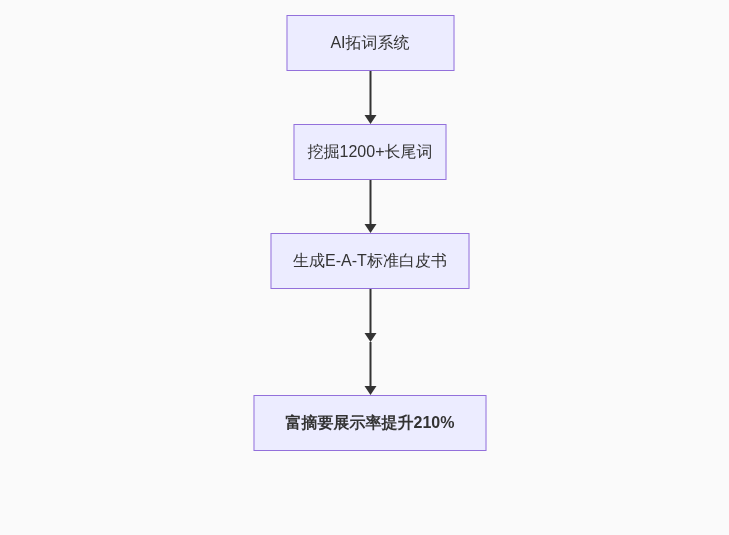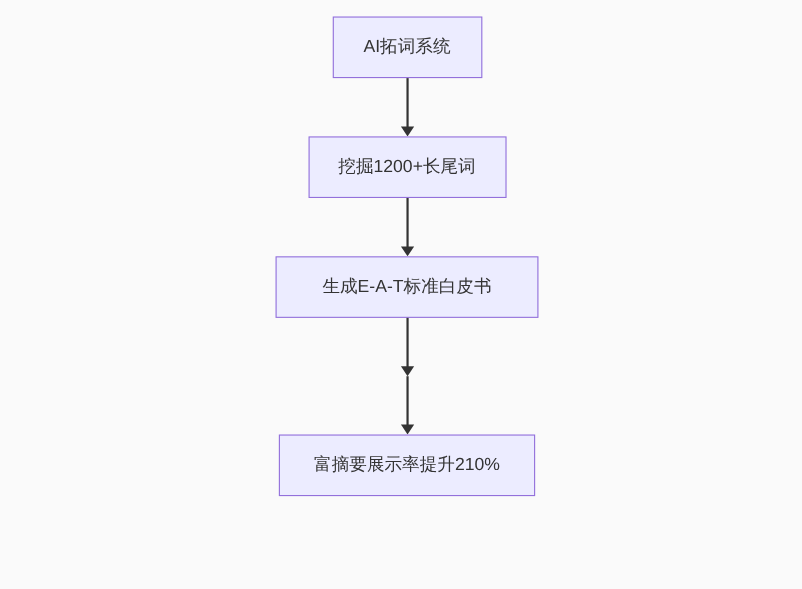--- a/index.html
+++ b/index.html
@@ -29,25 +29,25 @@
     background: #ECECFF;
     border: 1px solid #9370DB;
     display: flex;
     align-items: center;
     justify-content: center;
     color: #333333;
     font-size: 16px;
     line-height: 1.2;
     white-space: nowrap;
   }
-  .node.n0 { width: 136px; }
-  .node.n1 { width: 180px; }
-  .node.n2 { width: 239px; }
+  .node.n0 { width: 168px; }
+  .node.n1 { width: 153px; }
+  .node.n2 { width: 199px; }
   .node.n3 { width: 213px; }
-  .node.n4 { width: 233px; }
+  .node.n4 { width: 233px; font-weight: bold; }
   .arrow {
     height: 53px;
     display: flex;
     flex-direction: column;
     align-items: center;
   }
   .arrow .line {
     flex: 1 1 auto;
     width: 2px;
     background: #333333;

